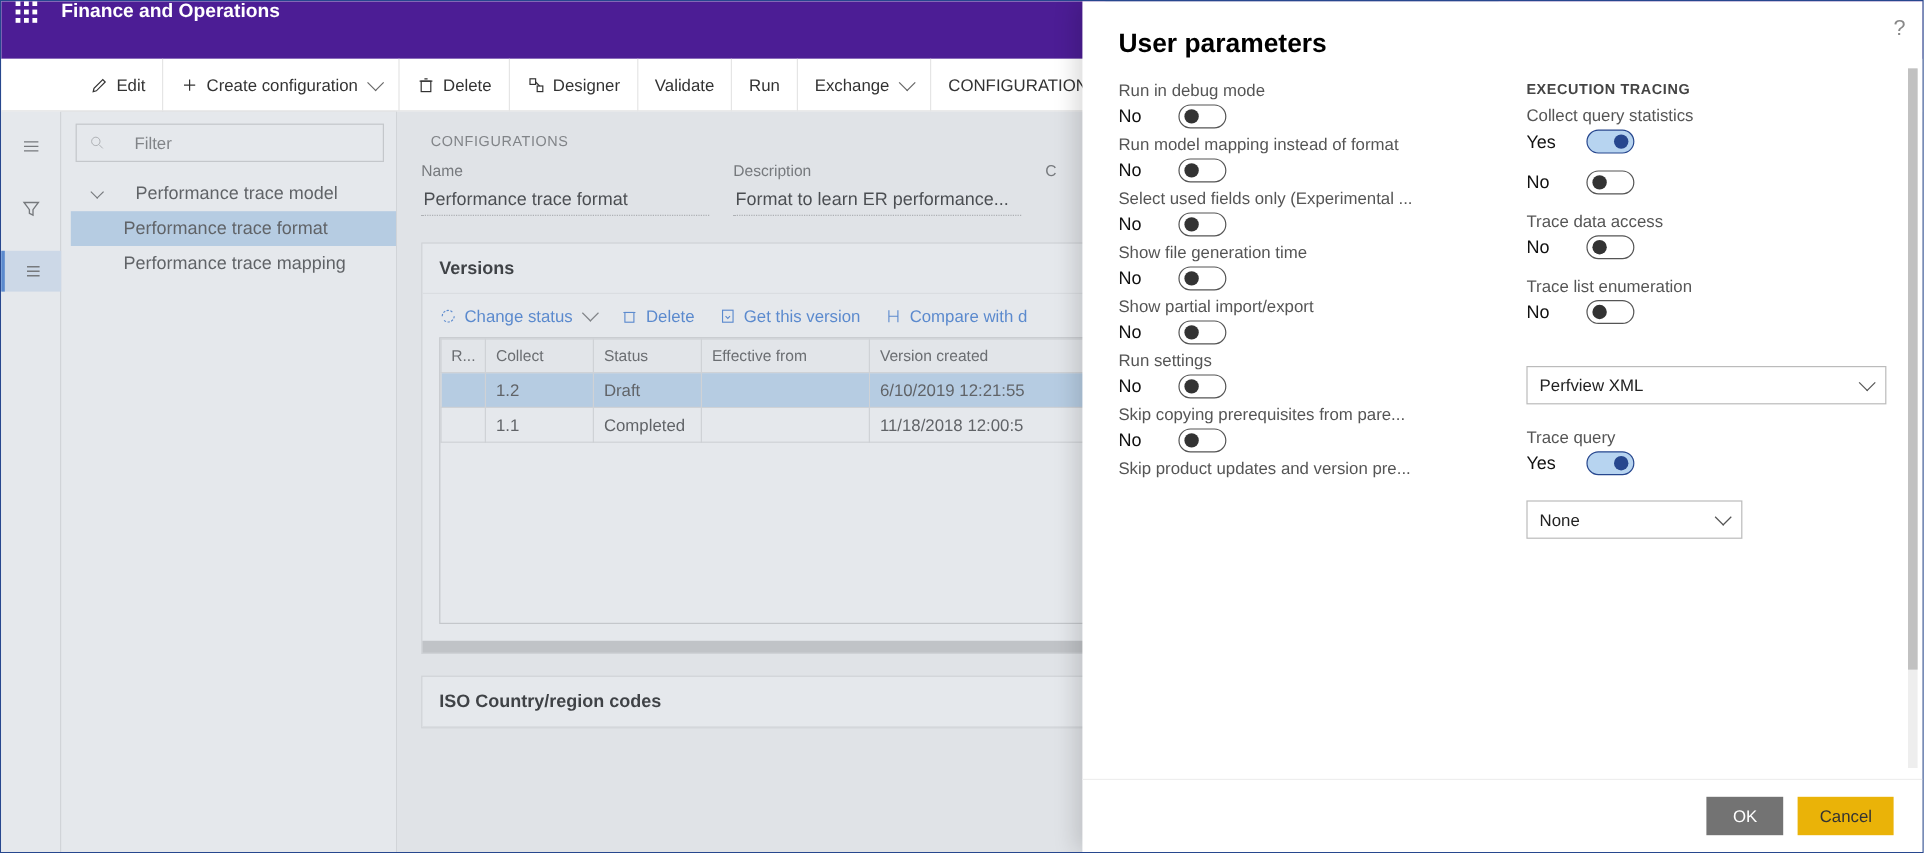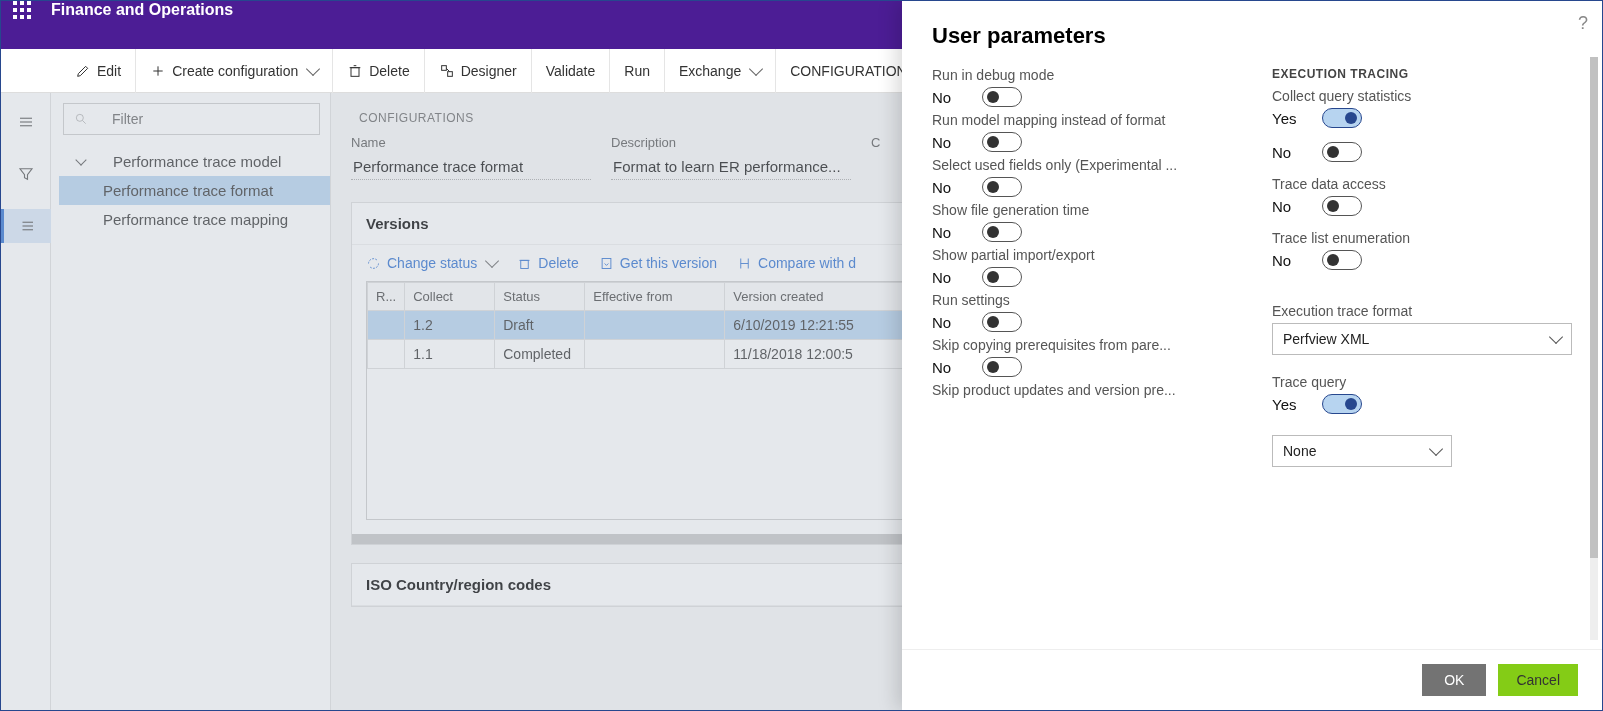--- a/index.html
+++ b/index.html
@@ -64,21 +64,21 @@
 .fitem .row{display:flex;align-items:center;gap:20px}
 .fitem .val{font-size:15px;color:#111;width:30px}
 .toggle{width:40px;height:20px;border:1px solid #555;border-radius:10px;position:relative;cursor:pointer;background:#fff}
 .toggle .knob{position:absolute;width:12px;height:12px;border-radius:50%;background:#333;top:3px;left:4px}
 .toggle.on{background:#b7d4f0;border-color:#27478e}
 .toggle.on .knob{left:auto;right:4px;background:#27478e}
 .selbox{display:flex;align-items:center;justify-content:space-between;border:1px solid #bbb;height:32px;padding:0 10px;font-size:14px;color:#222;cursor:pointer;margin-top:2px}
 .selbox .chev-d{border-color:#555}
 .flyout .ffoot{display:flex;justify-content:flex-end;gap:12px;padding:14px 24px;border-top:1px solid #eee}
 .btn-p{background:#737373;color:#fff;border:0;padding:8px 22px;font-size:14px;cursor:pointer}
-.btn-s{background:#84cc16;color:#333;border:0;padding:8px 18px;font-size:14px;cursor:pointer}
+.btn-s{background:#eab308;color:#333;border:0;padding:8px 18px;font-size:14px;cursor:pointer}
 .help{position:absolute;top:12px;right:14px;color:#888;font-size:18px;cursor:pointer}
 .fscroll{width:8px;background:#eee;position:absolute;right:4px;top:56px;bottom:70px}
 .fscroll .th{position:absolute;width:100%;background:#c1c1c1;top:0;height:86%}
 </style>
 </head>
 <body>
 
 <div class="topnav">
   <div class="waffle">
       <span></span>
@@ -387,21 +387,20 @@
             <label>Trace list enumeration</label>
             <div class="row">
               <span class="val">No</span>
               <span class="toggle">
                 <span class="knob"></span>
               </span>
             </div>
           </div>
         </div>
       <div class="fitem" style="margin-top:14px">
-        <label>Execution trace format</label>
         <div class="selbox">
             <span>Perfview XML</span>
             <span class="chev-d"></span>
           </div>
       </div>
       <div class="fitem" style="margin-top:14px">
         <label>Trace query</label>
         <div class="row">
             <span class="val">Yes</span>
             <span class="toggle on">

